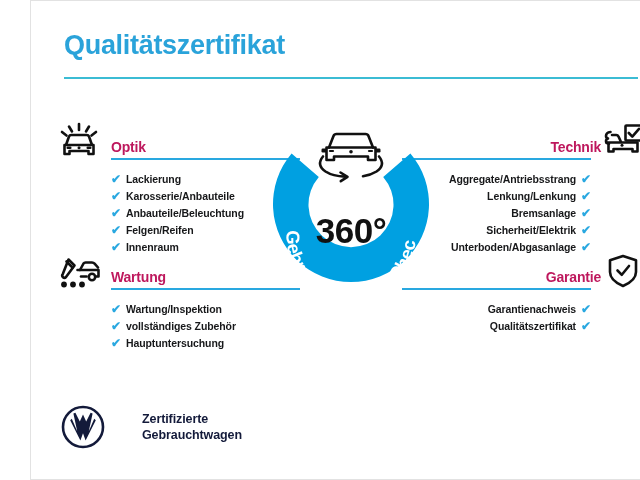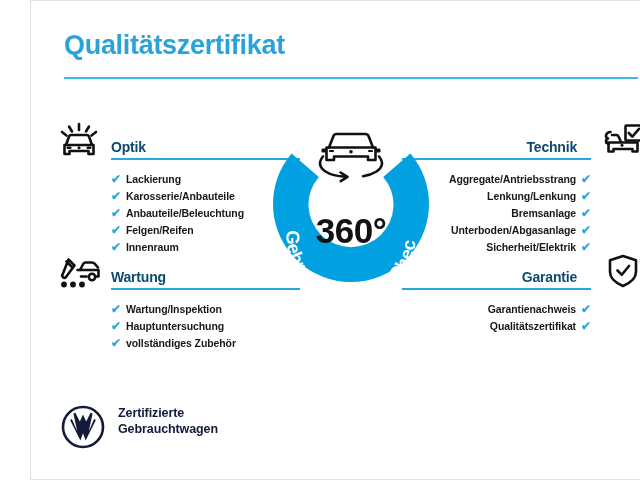--- a/index.html
+++ b/index.html
@@ -64,26 +64,26 @@
 
   .sec-head {
     position: relative;
     height: 40px;
   }
   .sec-title {
     position: absolute;
     bottom: 8px;
     font-size: 14px;
     font-weight: bold;
-    color: #0c4a6e;
+    color: #be185d;
     letter-spacing: -0.2px;
     white-space: nowrap;
   }
   .left .sec-title  { left: 62px; }
-  .right .sec-title { right: 76px; }
+  .right .sec-title { right: 52px; }
 
   .sec-rule {
     position: absolute;
     bottom: 3px;
     height: 2px;
     background: #29a8e0;
   }
   .left .sec-rule  { left: 62px;  right: -4px; }
   .right .sec-rule { right: 62px; left: -4px; }
 
@@ -130,21 +130,22 @@
     height: 196px;
   }
   #center-badge svg { display: block; width: 100%; height: 100%; }
 
   
   #footer {
     position: absolute;
     left: 30px;
     top: 404px;
     display: flex;
-    align-items: flex-start;
+    align-items: center;
+    gap: 24px;
   }
   #vw-logo { width: 44px; height: 44px; flex: 0 0 auto; }
   #vw-logo svg { display: block; width: 100%; height: 100%; }
   #footer-text {
     margin-left: 13px;
     font-size: 12.5px;
     font-weight: bold;
     color: #131a3a;
     line-height: 16px;
     letter-spacing: -0.1px;
@@ -209,22 +210,22 @@
             <circle cx="9" cy="33.5" r="2.9" fill="#111111"></circle>
             <circle cx="18" cy="33.5" r="2.9" fill="#111111"></circle>
             <circle cx="27" cy="33.5" r="2.9" fill="#111111"></circle>
           </svg>
         </span>
         <span class="sec-title">Wartung</span>
         <span class="sec-rule"></span>
       </div>
       <ul class="check-list">
         <li class="check-item"><span class="check-mark">✔</span><span>Wartung/Inspektion</span></li>
+        <li class="check-item"><span class="check-mark">✔</span><span>vollständiges Zubehör</span></li>
         <li class="check-item"><span class="check-mark">✔</span><span>Hauptuntersuchung</span></li>
-        <li class="check-item"><span class="check-mark">✔</span><span>vollständiges Zubehör</span></li>
       </ul>
     </div>
   </div>
 
   <div class="col right" id="col-right">
 
     <div class="section" id="sec-technik">
       <div class="sec-head">
         <span class="sec-icon">
           <svg viewBox="0 0 48 40">
@@ -238,22 +239,22 @@
             <circle cx="23" cy="24.3" r="1.5" fill="#111111"></circle>
           </svg>
         </span>
         <span class="sec-title">Technik</span>
         <span class="sec-rule"></span>
       </div>
       <ul class="check-list">
         <li class="check-item"><span>Aggregate/Antriebsstrang</span><span class="check-mark">✔</span></li>
         <li class="check-item"><span>Lenkung/Lenkung</span><span class="check-mark">✔</span></li>
         <li class="check-item"><span>Bremsanlage</span><span class="check-mark">✔</span></li>
+        <li class="check-item"><span>Sicherheit/Elektrik</span><span class="check-mark">✔</span></li>
         <li class="check-item"><span>Unterboden/Abgasanlage</span><span class="check-mark">✔</span></li>
-        <li class="check-item"><span>Sicherheit/Elektrik</span><span class="check-mark">✔</span></li>
       </ul>
     </div>
 
     <div class="section" id="sec-garantie">
       <div class="sec-head">
         <span class="sec-icon">
           <svg viewBox="0 0 48 40">
             <g fill="none" stroke="#111111" stroke-width="2.6" stroke-linejoin="round" stroke-linecap="round">
               <path d="M24 5 L37 9.3 L37 21 Q37 29.5 24 35 Q11 29.5 11 21 L11 9.3 Z"></path>
               <path d="M18.5 19.5 L22.8 23.8 L30 15"></path>

